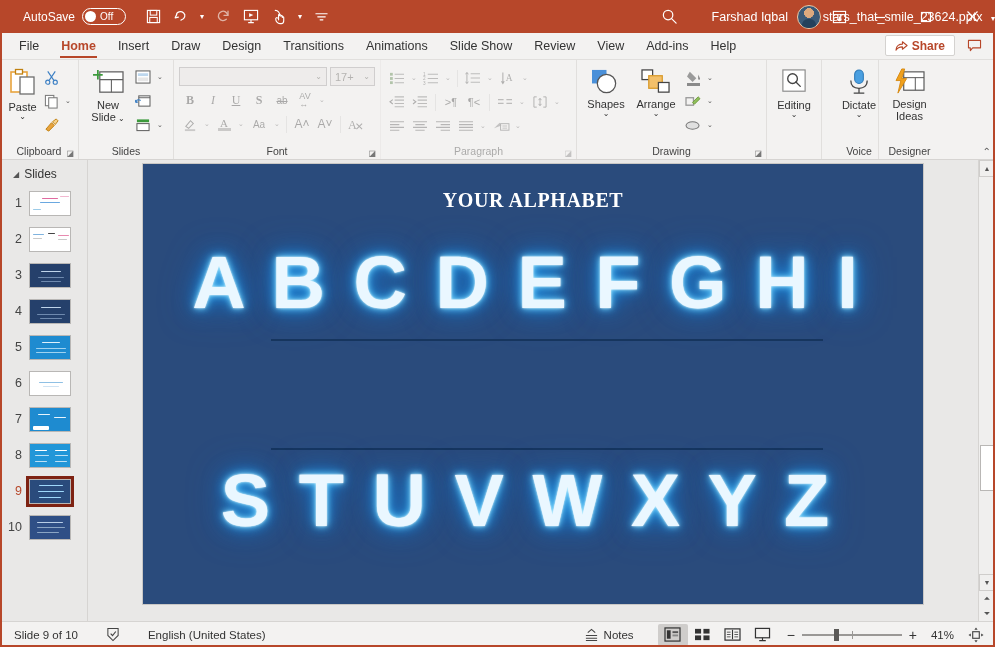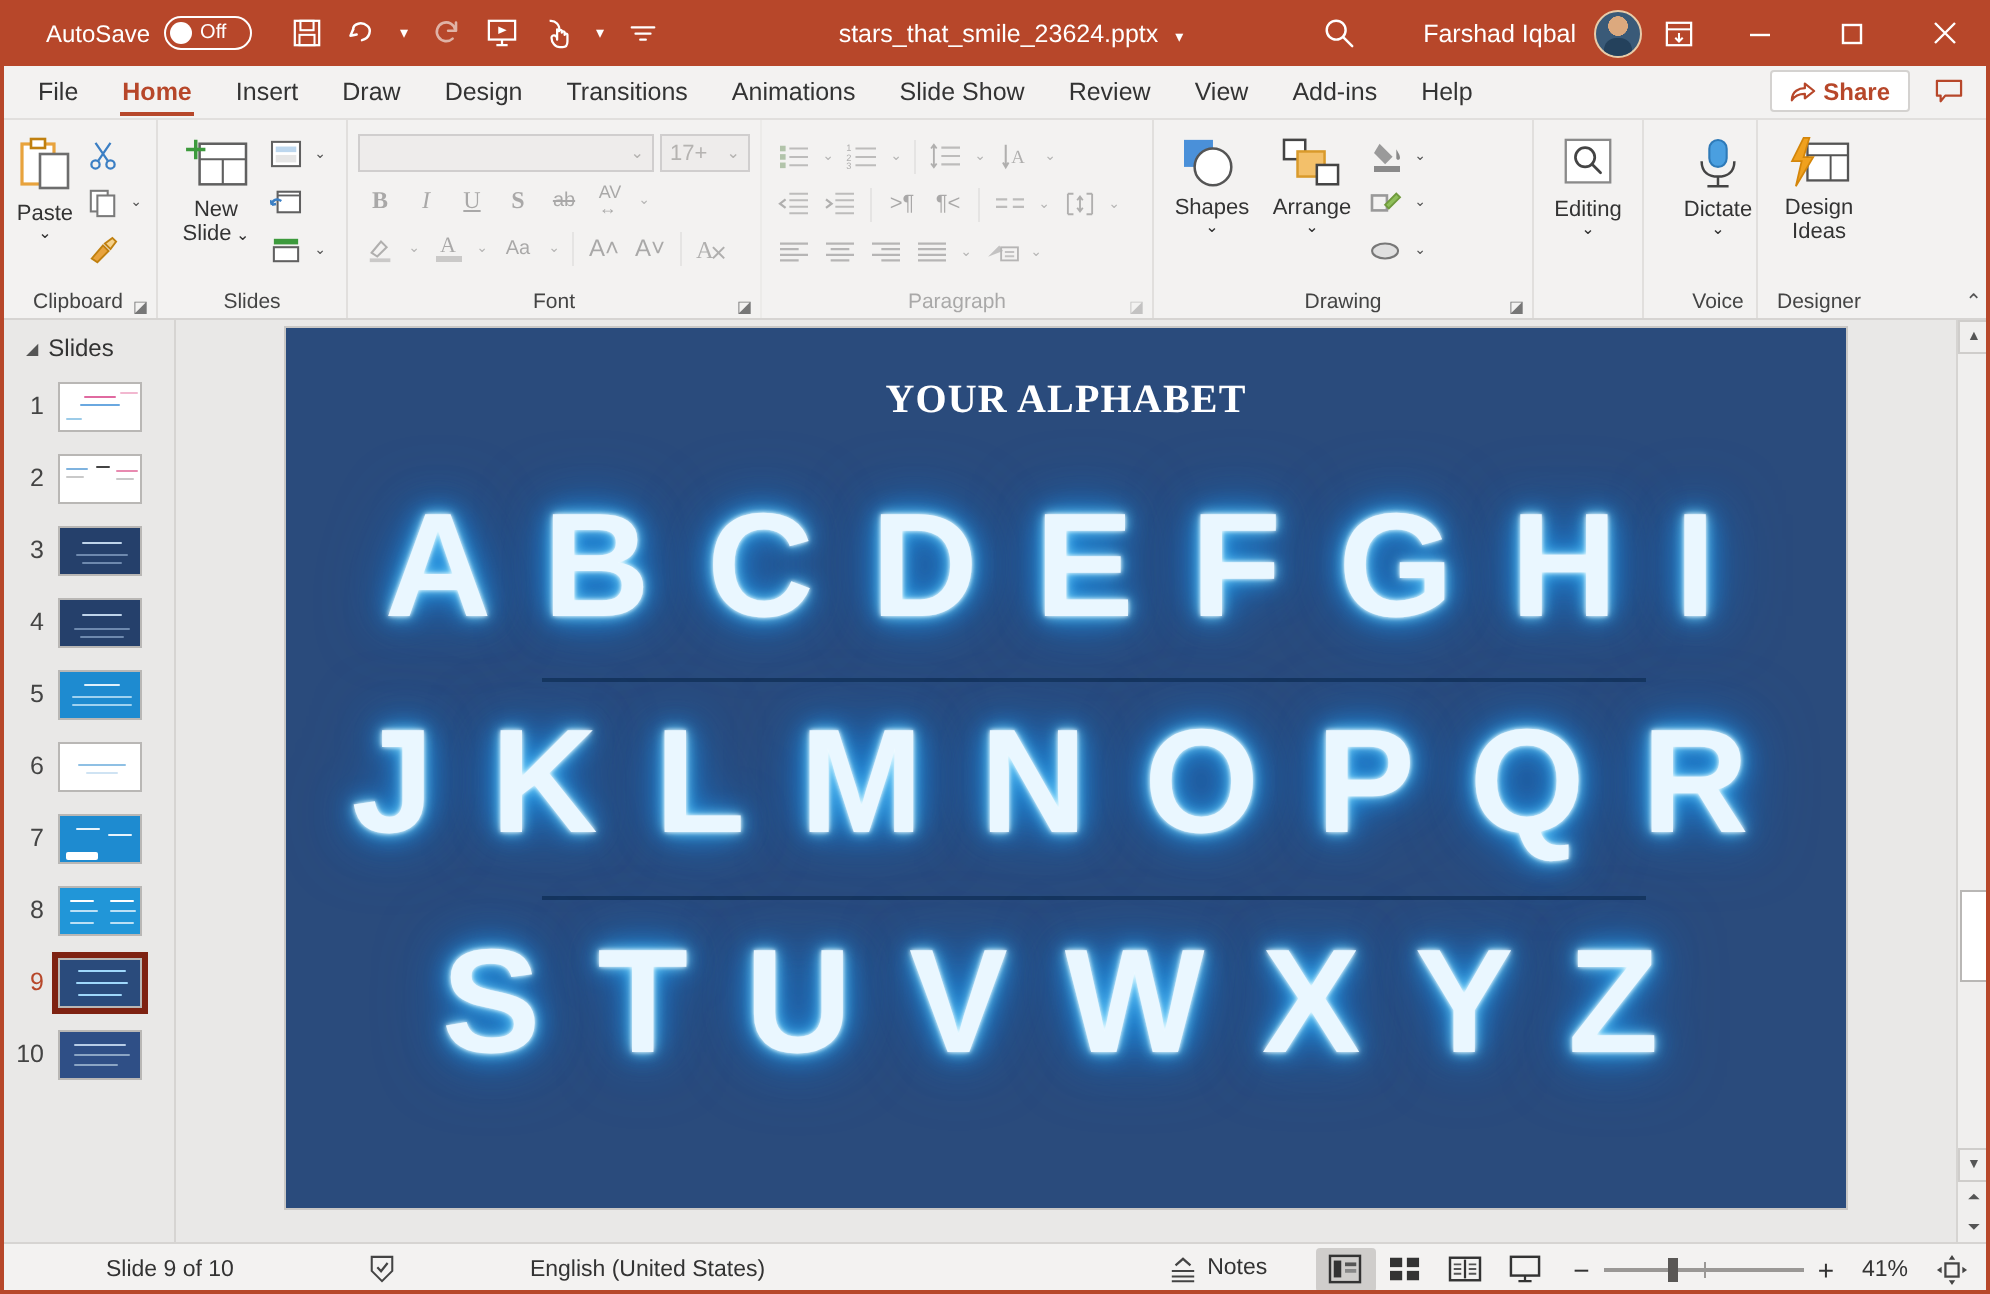--- a/index.html
+++ b/index.html
@@ -24,21 +24,21 @@
   .toggle .knob { width:11px; height:11px; border-radius:50%; background:#fff; }
   .toggle .off { font-size:10px; margin-left:4px; color:#fff; }
   .qat { display:flex; align-items:center; gap:2px; margin-left:14px; }
   .qicon {
     width:26px; height:24px; display:flex; align-items:center; justify-content:center;
     cursor:pointer; border-radius:2px;
   }
   .qcaret { width:12px; height:24px; display:flex;align-items:center;justify-content:center;
             font-size:8px; cursor:pointer; }
   .tb-title {
-    position:absolute; left:16px; right:0; text-align:center; font-size:12.5px;
+    position:absolute; left:16px; right:0; text-align:right; font-size:12.5px;
     pointer-events:none;
   }
   .tb-title span.fname { pointer-events:auto; }
   .tb-right { margin-left:auto; display:flex; align-items:center; height:33px; }
   .searchbtn { width:40px;height:33px;display:flex;align-items:center;justify-content:center;cursor:pointer;}
   .username { font-size:12.5px; margin:0 9px 0 22px; }
   .avatar {
     width:24px;height:24px;border-radius:50%;
     background: radial-gradient(circle at 50% 32%, #dca97e 0 26%, #3a5a78 27% 100%);
     border:1px solid #e8cba8; overflow:hidden; position:relative;
@@ -169,21 +169,21 @@
   .sbbtn{width:17px;height:17px;display:flex;align-items:center;justify-content:center;font-size:7px;color:#555;cursor:pointer;background:#f0efee;border:1px solid #cfcdcb;}
   .sbtrack{flex:1;width:17px;position:relative;background:#f0efee;}
   .sbthumb{position:absolute;left:1px;width:15px;background:#fff;border:1px solid #b9b7b5;}
   .navbtn{width:17px;height:15px;display:flex;align-items:center;justify-content:center;font-size:8px;color:#555;cursor:pointer;}
 
   
   #status{
     height:26px;background:#f3f2f1;border-top:1px solid #d6d4d2;display:flex;align-items:center;
     font-size:11.5px;color:#333; padding-left:10px;
   }
-  .st-item{display:flex;gap:5px;margin-right:20px;cursor:pointer;padding:2px 4px;border-radius:2px;margin-left:39px;}
+  .st-item{display:flex;align-items:center;gap:5px;margin-right:20px;cursor:pointer;padding:2px 4px;border-radius:2px;}
   .st-static{cursor:default;}
   .stspacer{flex:1;}
   .viewbtn{width:30px;height:22px;display:flex;align-items:center;justify-content:center;cursor:pointer;border-radius:2px;}
   .viewbtn.active{background:#cfcdcb;}
   .zoomwrap{display:flex;align-items:center;gap:7px;margin:0 9px;}
   .ztrack{width:100px;height:2px;background:#9a9896;position:relative;cursor:pointer;}
   .zthumb{position:absolute;top:-5px;width:5px;height:12px;background:#5a5856;}
   .zmid{position:absolute;top:-3px;left:50%;width:1px;height:8px;background:#9a9896;}
   .zpct{font-size:11.5px;min-width:30px;text-align:right;}
   .fitbtn{width:26px;height:22px;display:flex;align-items:center;justify-content:center;cursor:pointer;margin-right:6px;}
@@ -756,21 +756,20 @@
         <div class="tline" style="left:7px;top:16px;width:22px;background:#8ba5c4;"></div>
       </div>
     </div>
   </div>
 
   <div id="canvaswrap">
     <div id="slide">
       <div id="slidetitle">YOUR ALPHABET</div>
       <div class="alpharow neon" style="top:82px;">A B C D E F G H I</div>
       <div class="divline" style="top:175px;"></div>
-      <div class="alpharow neon" style="top:190px;">J K L M N O P Q R</div>
       <div class="divline" style="top:284px;"></div>
       <div class="alpharow neon" style="top:300px;">S T U V W X Y Z</div>
     </div>
   </div>
 
   <div id="vscroll">
     <div class="sbbtn">▲</div>
     <div class="sbtrack">
       <div class="sbthumb" style="top:268px;height:46px;"></div>
     </div>

